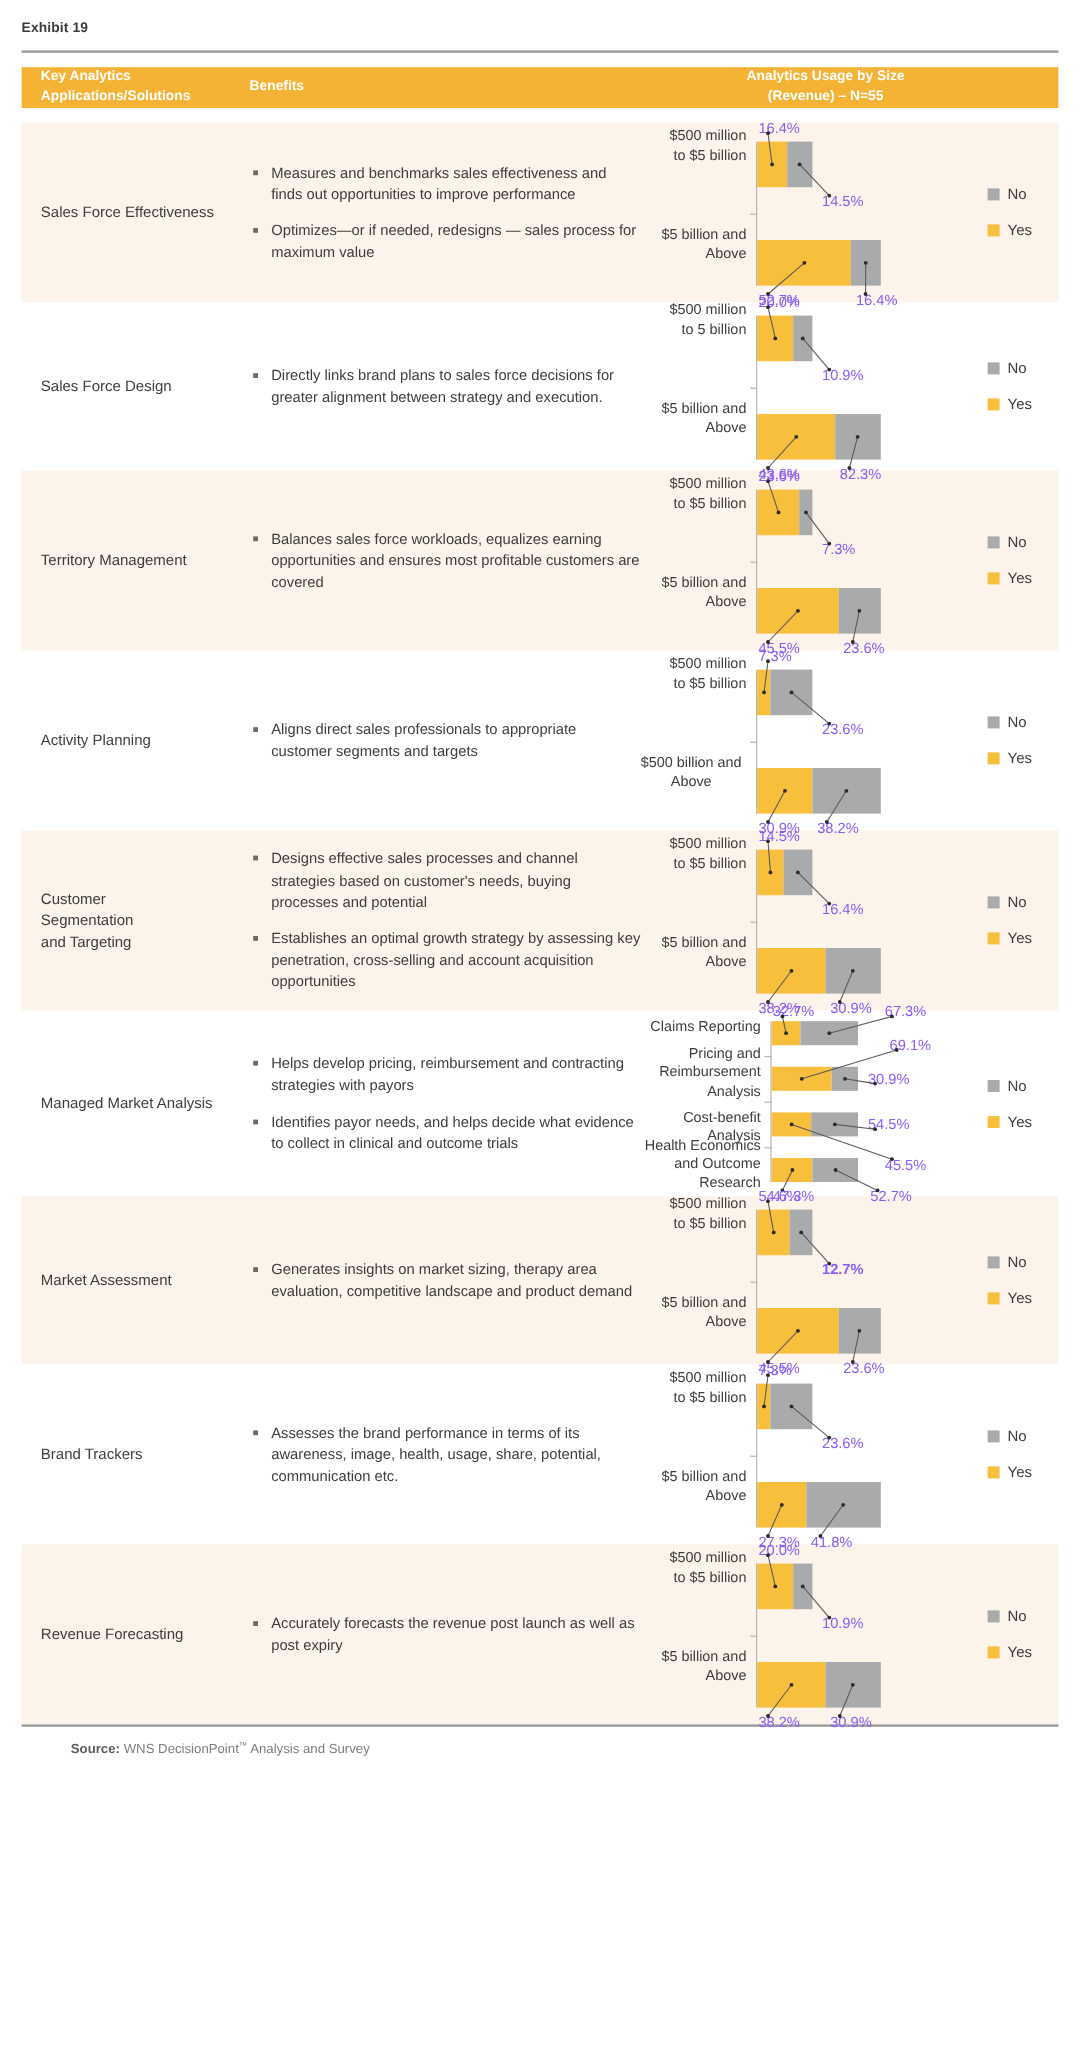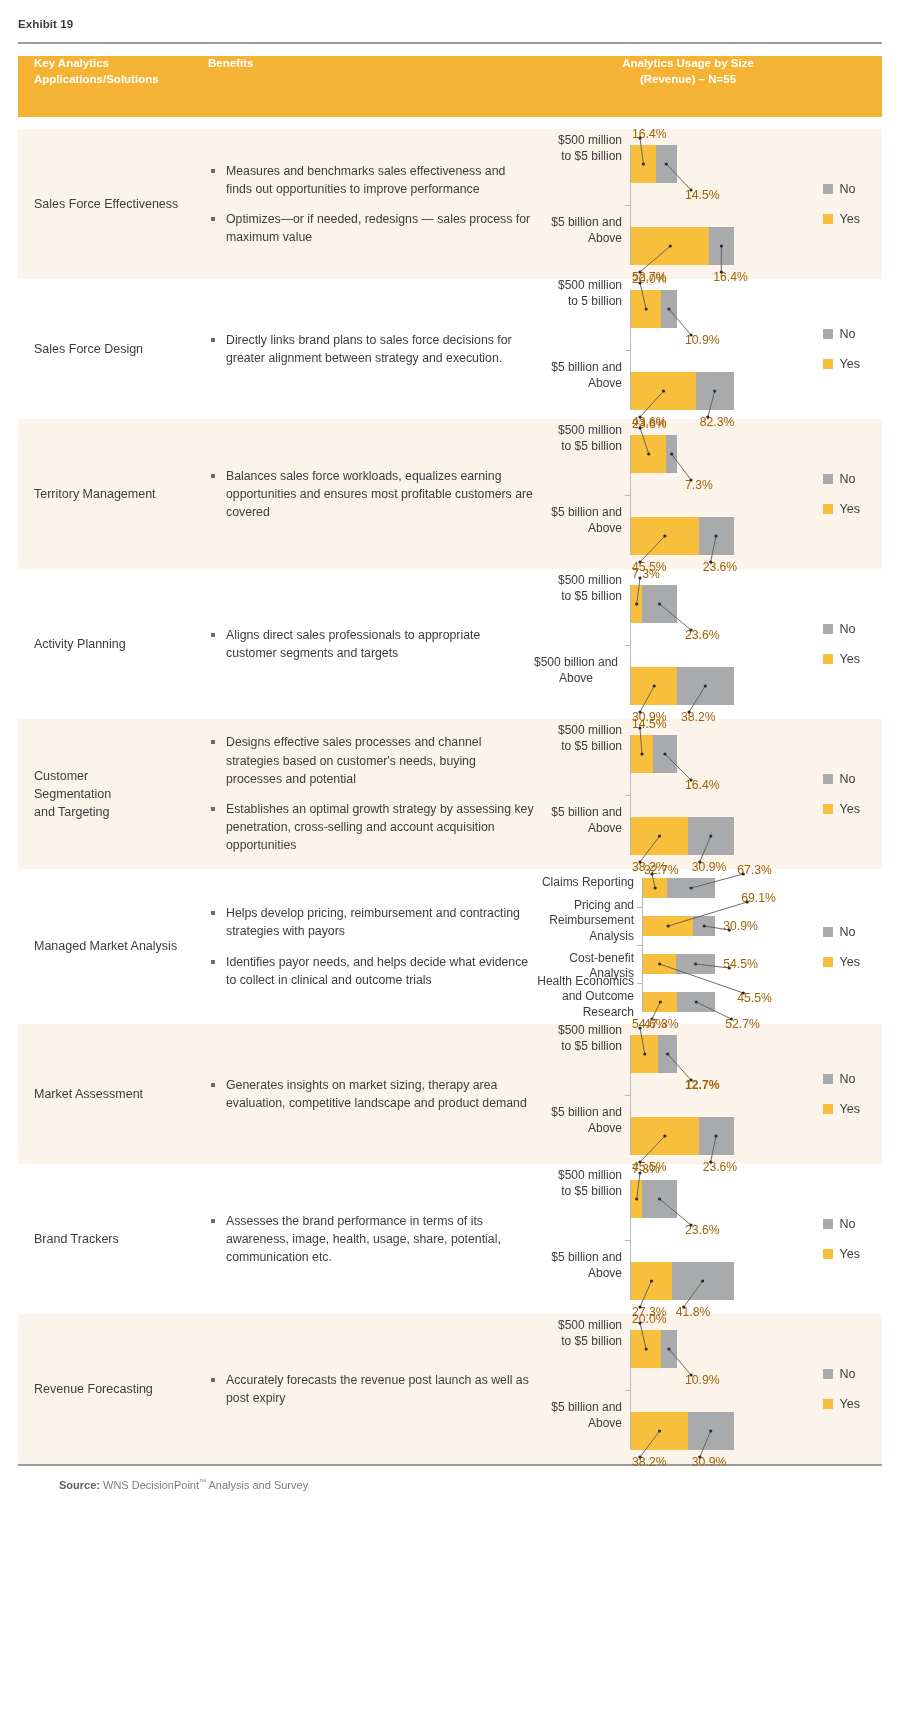--- a/index.html
+++ b/index.html
@@ -34,21 +34,22 @@
     height: 2px;
     background: #9b9b9b;
     margin: 12px 4px 5px 4px;
   }
 
   
   .thead {
     display: flex;
     background: #f5b335;
     color: #ffffff;
-    height: 61px;
+    height: 34px;
+    align-items: center;
     margin: 12px 4px;
   }
   .th { font-size: 11.5px; font-weight: bold; line-height: 1.35; }
   .th-1 { width: 190px; padding-left: 16px; }
   .th-2 { width: 330px; }
   .th-3 { flex: 1; text-align: center; padding-right: 44px; }
 
   
   .row {
     display: flex;
@@ -99,21 +100,21 @@
   .chart {
     position: relative;
     width: 230px;
     margin-left: 0px;
   }
 
   
   .callout {
     position: absolute;
     font-size: 12.2px;
-    color: #a16207;
+    color: #8b5cf6;
     white-space: nowrap;
     line-height: 1;
   }
   .leader { position: absolute; overflow: visible; pointer-events: none; }
 
   
   .legend {
     position: absolute;
     right: 22px;
     top: 50%;

